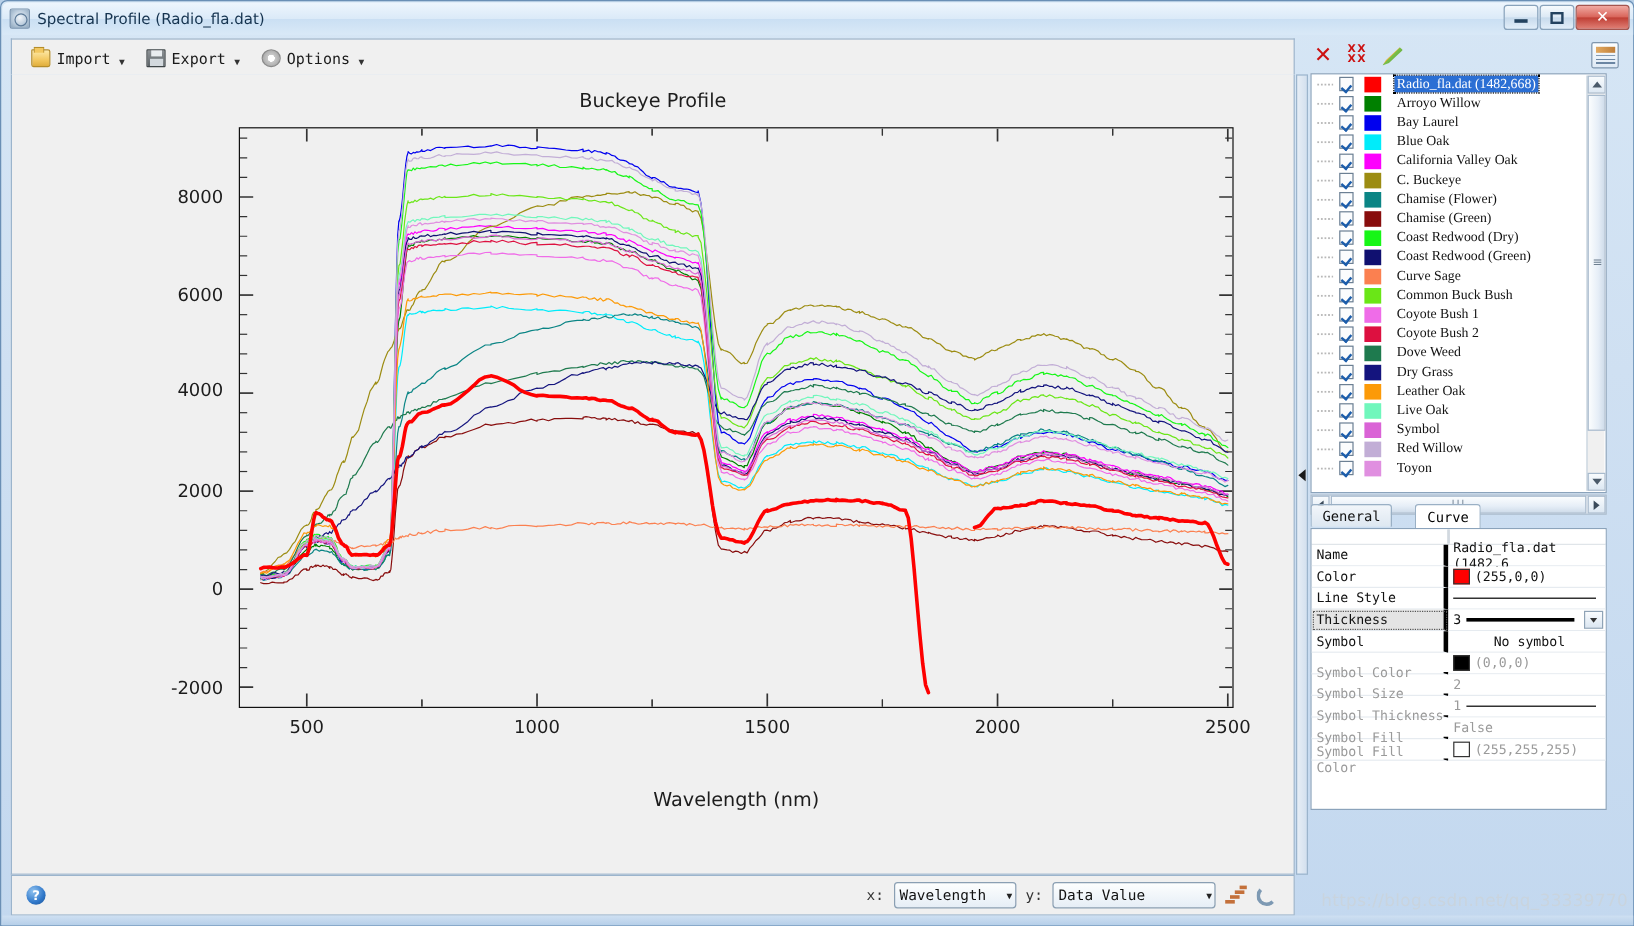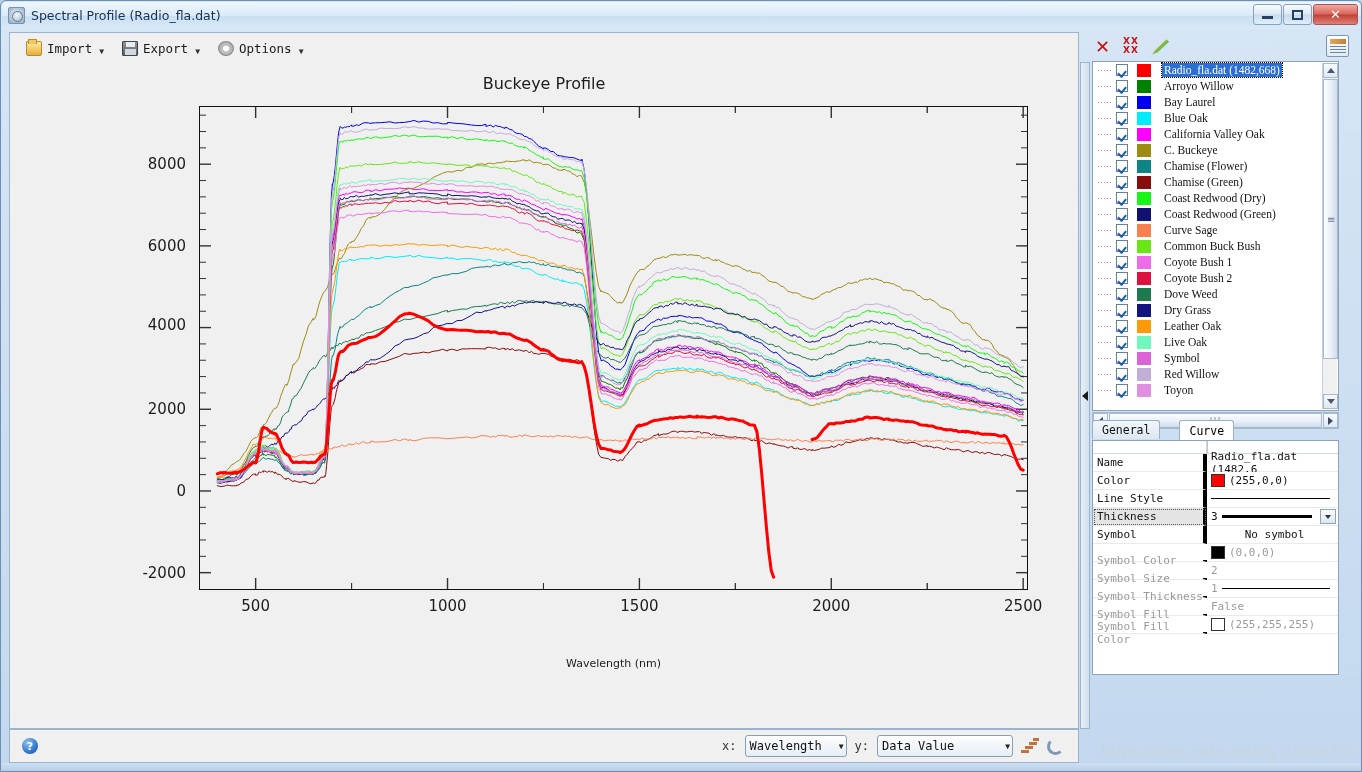--- a/index.html
+++ b/index.html
@@ -117,21 +117,21 @@
     font-family: "DejaVu Sans", sans-serif;
   }
   .plotbox {
     position: absolute; left: 189px; top: 44px;
     width: 829px; height: 484px;
     border: 1px solid #111;
     background: #f0f0f0;
   }
   .xlabel {
     position: absolute; left: 189px; top: 595px; width: 829px;
-    text-align: center; font-size: 11px; color: #1c1c1c;
+    text-align: center; font-size: 16px; color: #1c1c1c;
   }
   .ytick-label {
     position: absolute; right: 0; font-size: 15px; color: #1c1c1c;
     text-align: right; white-space: nowrap; transform: translateY(-50%);
   }
   .xtick-label {
     position: absolute; top: 0; font-size: 15px; color: #1c1c1c;
     text-align: center; transform: translateX(-50%); white-space: nowrap;
   }
   

